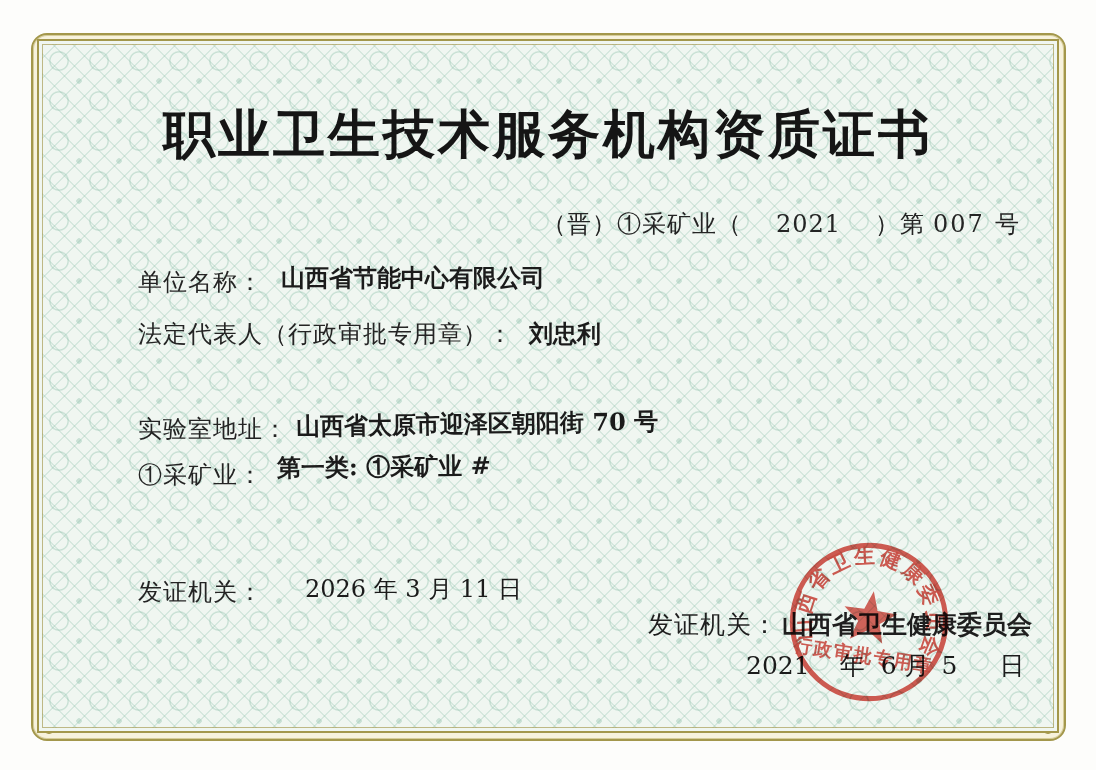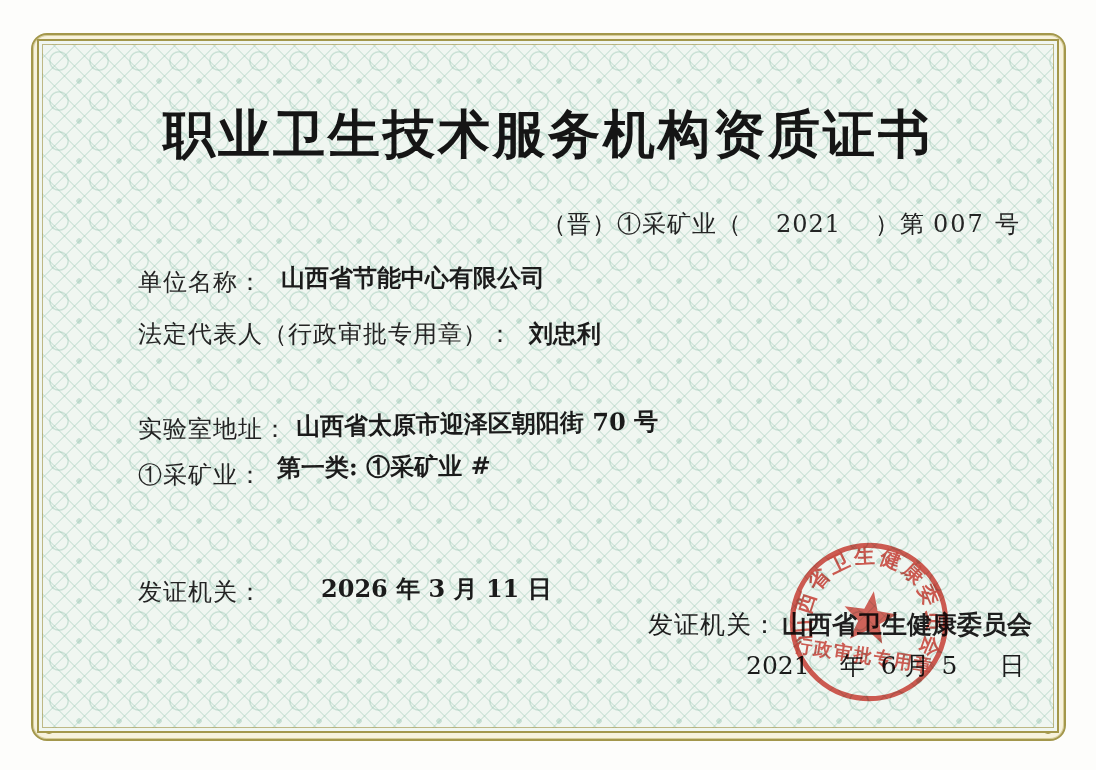--- a/index.html
+++ b/index.html
@@ -75,21 +75,21 @@
   .cert-no .unit{margin-left:10px;}
 
   .row{position:absolute;left:138px;white-space:nowrap;font-size:24px;}
   .row .lbl{color:#242424;letter-spacing:1px;}
   .row .val{font-weight:600;color:#1b1b1b;display:inline-block;}
   .row1{top:266px;} .row1 .val{margin-left:18px;transform:translateY(-4px);}
   .row2{top:318px;} .row2 .val{margin-left:16px;}
   .row3{top:366px;} .row3 .val{margin-left:24px;transform:translateY(-3px);}
   .row4{top:413px;} .row4 .val{margin-left:8px;transform:translateY(-5px) rotate(-0.8deg);}
   .row5{top:459px;} .row5 .val{margin-left:14px;transform:translateY(-8px) rotate(-0.6deg);}
-  .row-validity{top:576px;} .row-validity .val{margin-left:58px;transform:translateY(-3px);font-weight:700;}
+  .row-validity{top:576px;} .row-validity .val{margin-left:42px;transform:translateY(-3px);font-weight:400;}
 
   .issuer-row{position:absolute;top:608px;left:648px;font-size:25px;white-space:nowrap;}
   .issuer-row .lbl{letter-spacing:1px;}
   .issuer-row .val{font-weight:600;margin-left:4px;}
   .date-row{
     position:absolute;top:642px;left:746px;font-size:25px;white-space:nowrap;color:#1b1b1b;margin-top:7px;
   }
   .date-row span{display:inline-block;}
   .date-row .yu{margin-left:30px;} .date-row .mo{margin-left:16px;}
   .date-row .mu{margin-left:8px;} .date-row .dy{margin-left:12px;}

